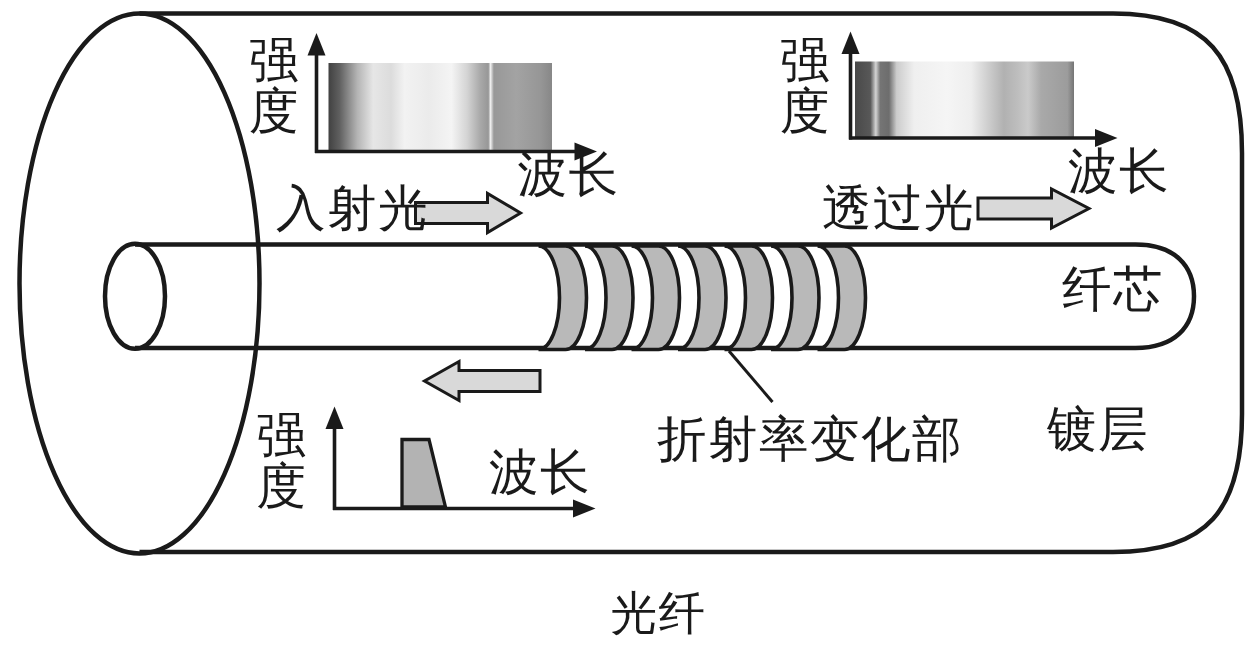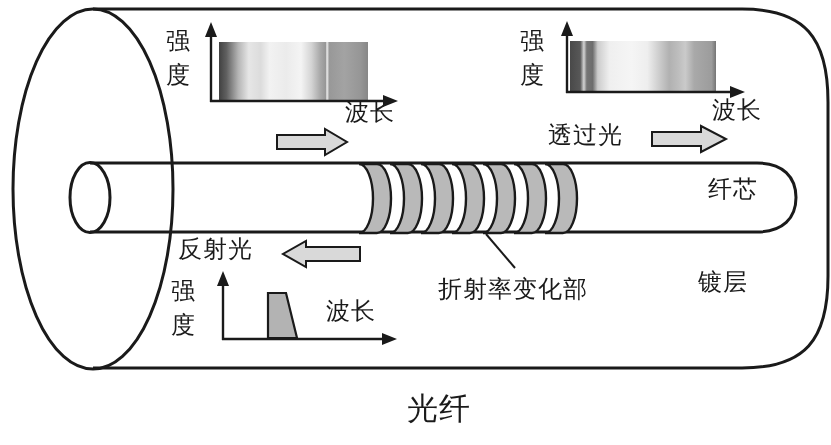--- a/index.html
+++ b/index.html
@@ -7,21 +7,21 @@
     position:relative;
     width:831px;height:445px;
     background:#fff;
     font-family:"Liberation Serif","DejaVu Serif",serif;
     color:#1a1a1a;
     overflow:hidden;
   }
   .stage svg{position:absolute;left:0;top:0;}
   .lbl{
     position:absolute;
-    font-size:24px;
+    font-size:33px;
     line-height:1.1;
     white-space:nowrap;
     color:#1a1a1a;
     letter-spacing:1px;
   }
   .lbl.vstack{
     width:32px;
     white-space:normal;
     word-break:break-all;
     line-height:34px;
@@ -118,28 +118,28 @@
 
     <g fill="#d9d9d9" stroke="#1a1a1a" stroke-width="2" stroke-linejoin="miter">
       <polygon points="277,135 325,135 325,129 347,142 325,155 325,149 277,149"></polygon>
       <polygon points="652,132 701,132 701,126 726,139 701,152 701,146 652,146"></polygon>
       <polygon points="360,247 306,247 306,241 283,254 306,267 306,261 360,261"></polygon>
     </g>
   </svg>
 
   <div class="lbl vstack" style="left:166px;top:24px;">强度</div>
   <div class="lbl" style="left:345px;top:99px;">波长</div>
+  <div class="lbl" style="left:184px;top:122px;">入射光</div>
 
   <div class="lbl vstack" style="left:520px;top:24px;">强度</div>
   <div class="lbl" style="left:712px;top:97px;">波长</div>
   <div class="lbl" style="left:548px;top:122px;">透过光</div>
 
   <div class="lbl" style="left:708px;top:176px;text-align:center;">纤芯</div>
 
-  <div class="lbl" style="left:178px;top:236px;">反射光</div>
   <div class="lbl vstack" style="left:171px;top:274px;">强度</div>
   <div class="lbl" style="left:326px;top:298px;">波长</div>
 
   <div class="lbl" style="left:698px;top:269px;">镀层</div>
   <div class="lbl" style="left:438px;top:276px;">折射率变化部</div>
 
   <div class="lbl caption" style="left:407px;top:392px;">光纤</div>
 
 </div>
 

